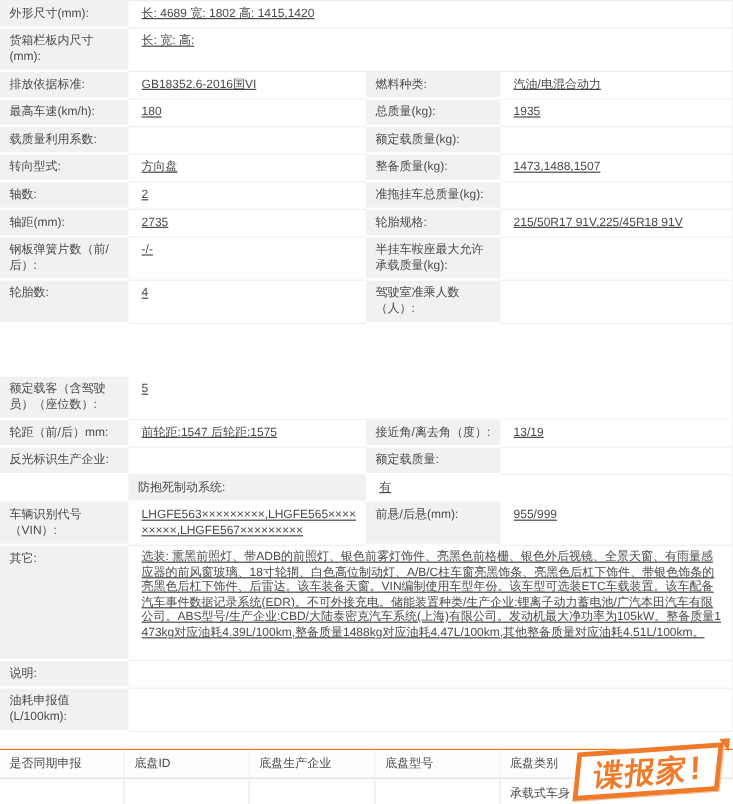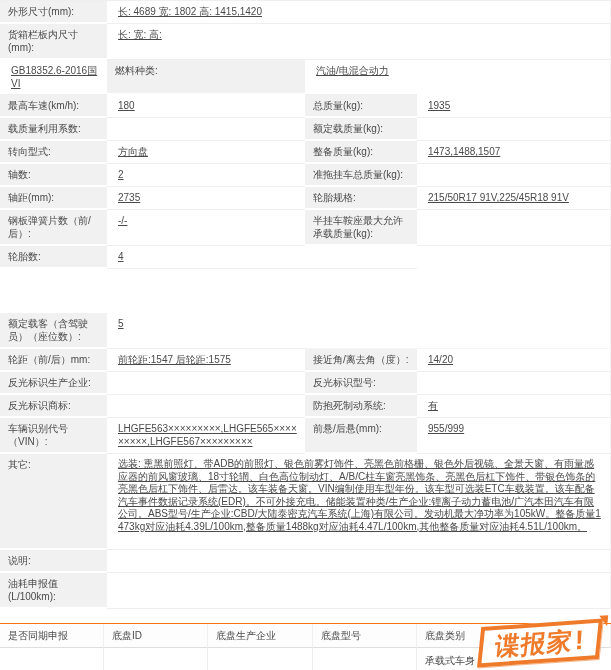--- a/index.html
+++ b/index.html
@@ -82,20 +82,21 @@
     <div class="lbl">外形尺寸(mm):</div>
     <div class="val">长: 4689 宽: 1802 高: 1415,1420</div>
   </div>
 
   <div class="srow span">
     <div class="lbl">货箱栏板内尺寸(mm):</div>
     <div class="val">长: 宽: 高:</div>
   </div>
 
   <div class="srow">
+    <div class="lbl">排放依据标准:</div>
     <div class="val">GB18352.6-2016国VI</div>
     <div class="lbl">燃料种类:</div>
     <div class="val">汽油/电混合动力</div>
   </div>
 
   <div class="srow">
     <div class="lbl">最高车速(km/h):</div>
     <div class="val">180</div>
     <div class="lbl">总质量(kg):</div>
     <div class="val">1935</div>
@@ -132,45 +133,45 @@
   <div class="srow">
     <div class="lbl">钢板弹簧片数（前/后）:</div>
     <div class="val">-/-</div>
     <div class="lbl">半挂车鞍座最大允许承载质量(kg):</div>
     <div class="val"></div>
   </div>
 
   <div class="srow">
     <div class="lbl">轮胎数:</div>
     <div class="val">4</div>
+    <div class="lbl">驾驶室准乘人数（人）:</div>
     <div class="val"></div>
   </div>
 
   <div class="srow half">
     <div class="lbl">额定载客（含驾驶员）（座位数）:</div>
     <div class="val">5</div>
     <div class="blankcell"></div>
   </div>
 
   <div class="srow">
     <div class="lbl">轮距（前/后）mm:</div>
     <div class="val">前轮距:1547 后轮距:1575</div>
     <div class="lbl">接近角/离去角（度）:</div>
-    <div class="val">14/20</div>
+    <div class="val">13/19</div>
   </div>
 
   <div class="srow">
     <div class="lbl">反光标识生产企业:</div>
     <div class="val"></div>
-    <div class="lbl">反光标识型号:</div>
-    <div class="val"></div>
-  </div>
-
-  <div class="srow">
-    <div class="lbl">反光标识商标:</div>
+    <div class="lbl">额定载质量:</div>
+    <div class="val"></div>
+  </div>
+
+  <div class="srow">
     <div class="val"></div>
     <div class="lbl">防抱死制动系统:</div>
     <div class="val">有</div>
   </div>
 
   <div class="srow">
     <div class="lbl">车辆识别代号（VIN）:</div>
     <div class="val">LHGFE563×××××××××,LHGFE565×××××××××,LHGFE567×××××××××</div>
     <div class="lbl">前悬/后悬(mm):</div>
     <div class="val">955/999</div>

